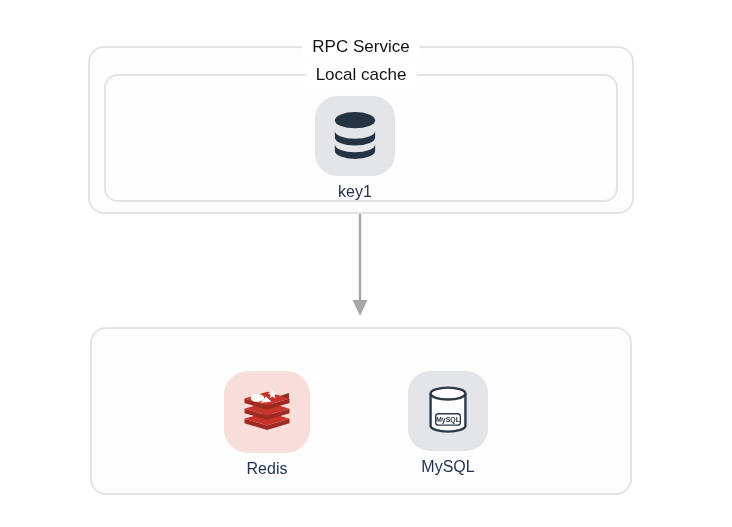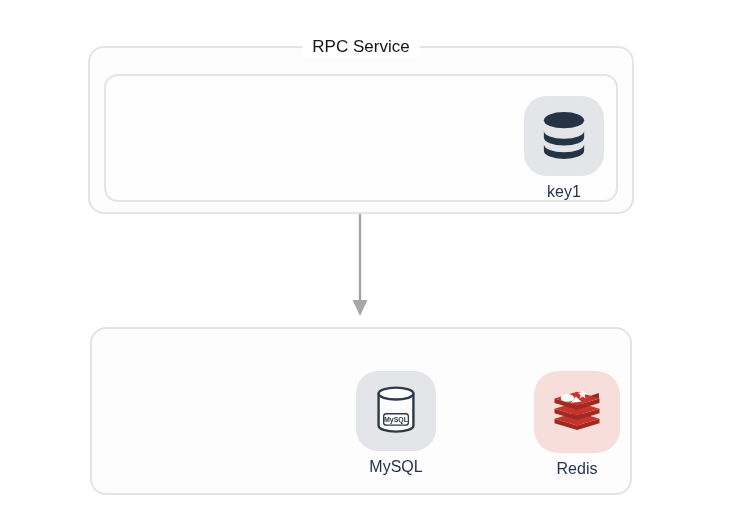--- a/index.html
+++ b/index.html
@@ -30,21 +30,21 @@
     padding: 0 10px;
     line-height: 22px;
     font-size: 17px;
     font-weight: 500;
     color: #121317;
     white-space: nowrap;
     z-index: 2;
     text-align: center;
   }
 
-  .node-row { position: absolute; display: flex; justify-content: flex-end; }
+  .node-row { position: absolute; display: flex; justify-content: center; }
   .cache-row   { left: 0; right: 12px; top: 20px; gap: 103px; }
   .storage-row { left: 0; right: 10px; top: 42px; gap: 98px; }
 
   .node { display: flex; flex-direction: column; align-items: center; }
   .tile {
     width: 80px; height: 80px;
     border-radius: 22px;
     display: flex; align-items: center; justify-content: center;
   }
   .tile-gray { background: #e4e5e8; }
@@ -63,20 +63,21 @@
 </style>
 </head>
 <body>
 
 <div class="canvas">
 
   <div class="group group-outer">
     <span class="group-title">RPC Service</span>
 
     <div class="group group-inner">
+      <span class="group-title">Local cache</span>
 
       <div class="node-row cache-row">
 
         <div class="node">
           <div class="tile tile-gray">
             <svg viewBox="0 0 48 50" width="46" height="48" aria-hidden="true">
               <ellipse cx="24" cy="8.5" rx="21" ry="8.5" fill="#253444"></ellipse>
               <path d="M3 19.5 A21 8.5 0 0 0 45 19.5 L45 26.5 A21 8.5 0 0 1 3 26.5 Z" fill="#253444"></path>
               <path d="M3 33.5 A21 8.5 0 0 0 45 33.5 L45 40.5 A21 8.5 0 0 1 3 40.5 Z" fill="#253444"></path>
             </svg>
@@ -92,32 +93,20 @@
 
   <svg class="arrow" viewBox="0 0 18 104" aria-hidden="true">
     <line x1="9" y1="1" x2="9" y2="89" stroke="#a7a7a7" stroke-width="2.4"></line>
     <polygon points="1.5,87 16.5,87 9,103" fill="#a7a7a7"></polygon>
   </svg>
 
   <div class="group group-bottom">
     <div class="node-row storage-row">
 
       <div class="node">
-        <div class="tile tile-gray">
-          <svg viewBox="0 0 48 56" width="44" height="52" aria-hidden="true">
-            <path d="M5 9 V44 A19 6.5 0 0 0 43 44 V9" fill="#fdfdfd" stroke="#2c3948" stroke-width="2.6"></path>
-            <ellipse cx="24" cy="9" rx="19" ry="6.5" fill="#fdfdfd" stroke="#2c3948" stroke-width="2.6"></ellipse>
-            <rect x="10.5" y="31" width="27" height="12.5" rx="3" fill="#fdfdfd" stroke="#2c3948" stroke-width="1.4"></rect>
-            <text x="24" y="40.5" text-anchor="middle" font-size="7.6" font-weight="bold" fill="#2c3948" font-family="Liberation Sans, sans-serif">MySQL</text>
-          </svg>
-        </div>
-        <span class="node-label">MySQL</span>
-      </div>
-
-      <div class="node">
         <div class="tile tile-pink">
           <svg viewBox="0 0 48 48" width="54" height="54" aria-hidden="true">
 
             <polygon points="4,30 24,36 44,30 44,34 24,40 4,34" fill="#9e2b22"></polygon>
             <polygon points="4,30 24,24 44,30 24,36" fill="#c6342b"></polygon>
 
             <polygon points="4,21 24,27 44,21 44,25 24,31 4,25" fill="#9e2b22"></polygon>
             <polygon points="4,21 24,15 44,21 24,27" fill="#c6342b"></polygon>
 
             <polygon points="4,12 24,18 44,12 44,16 24,22 4,16" fill="#9e2b22"></polygon>
@@ -125,16 +114,28 @@
 
             <ellipse cx="15.5" cy="11.5" rx="6" ry="3.4" fill="#ffffff"></ellipse>
             <polygon points="29,4.1 30.1,7 33.2,7.1 30.7,9.1 31.6,12.1 29,10.3 26.4,12.1 27.3,9.1 24.8,7.1 27.9,7" fill="#ffffff"></polygon>
             <polygon points="18.5,15.8 28,14.8 23,10.2" fill="#ffffff"></polygon>
             <polygon points="35.5,9.8 43.5,7.2 43.5,12.2" fill="#8f2a1f"></polygon>
           </svg>
         </div>
         <span class="node-label">Redis</span>
       </div>
 
+      <div class="node">
+        <div class="tile tile-gray">
+          <svg viewBox="0 0 48 56" width="44" height="52" aria-hidden="true">
+            <path d="M5 9 V44 A19 6.5 0 0 0 43 44 V9" fill="#fdfdfd" stroke="#2c3948" stroke-width="2.6"></path>
+            <ellipse cx="24" cy="9" rx="19" ry="6.5" fill="#fdfdfd" stroke="#2c3948" stroke-width="2.6"></ellipse>
+            <rect x="10.5" y="31" width="27" height="12.5" rx="3" fill="#fdfdfd" stroke="#2c3948" stroke-width="1.4"></rect>
+            <text x="24" y="40.5" text-anchor="middle" font-size="7.6" font-weight="bold" fill="#2c3948" font-family="Liberation Sans, sans-serif">MySQL</text>
+          </svg>
+        </div>
+        <span class="node-label">MySQL</span>
+      </div>
+
     </div>
   </div>
 
 </div>
 
 </body></html>

